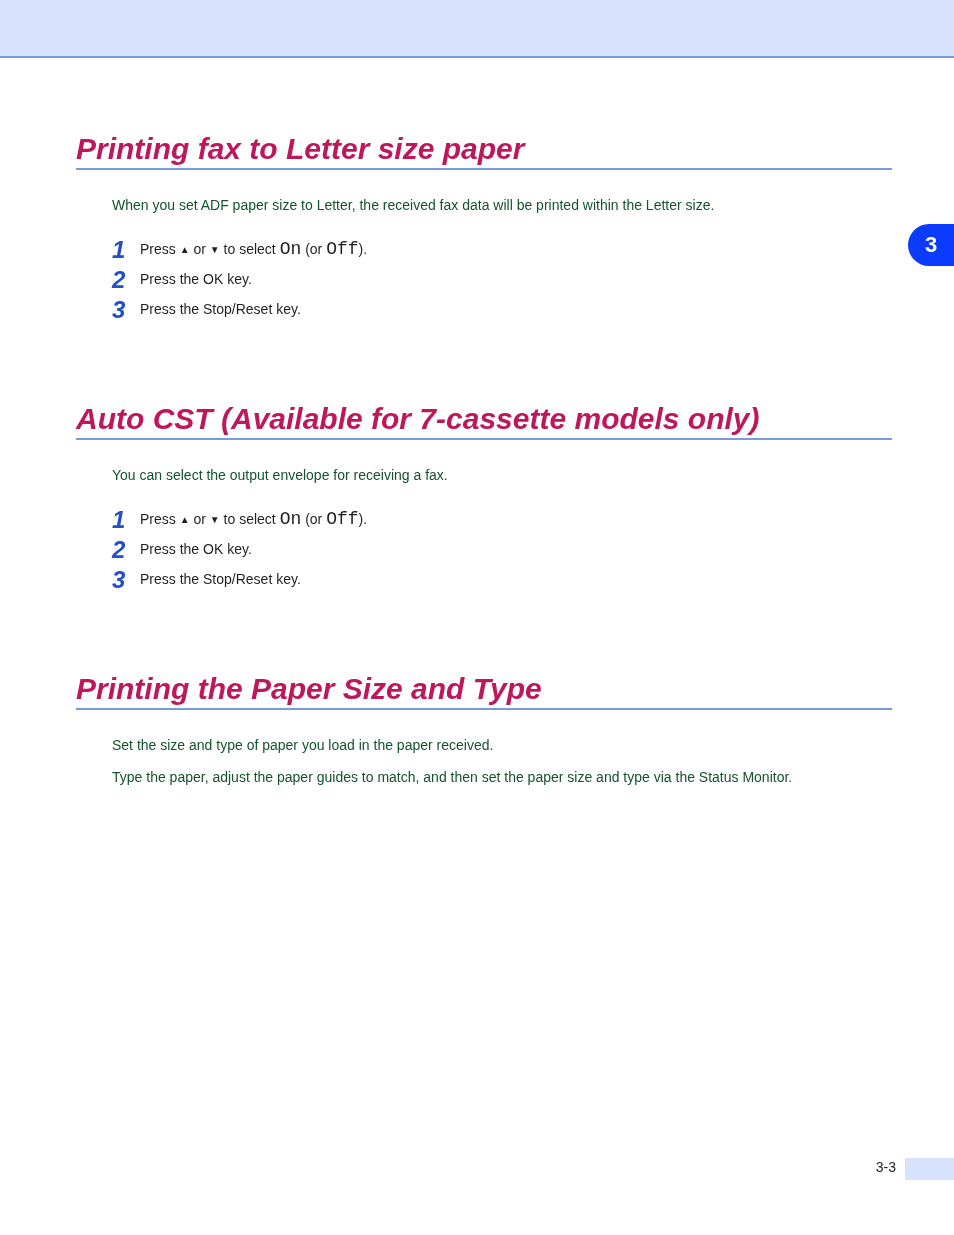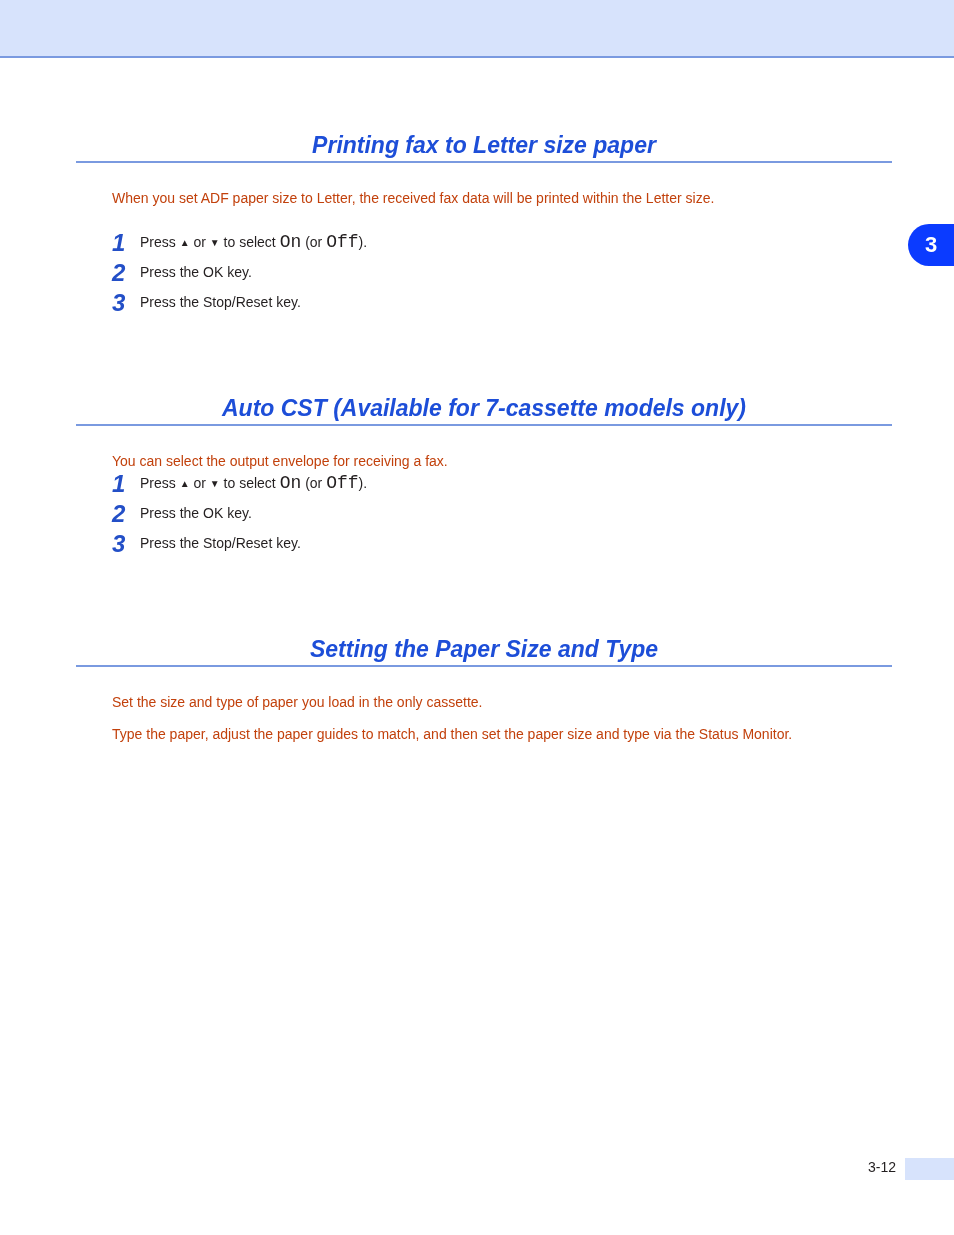--- a/index.html
+++ b/index.html
@@ -1,21 +1,21 @@
 <!DOCTYPE html>
 <html><head>
 <meta charset="utf-8">
 <style>
   * { box-sizing: border-box; margin: 0; padding: 0; }
   html, body { width: 954px; height: 1235px; background: #fff; font-family: Arial, Helvetica, sans-serif; color: #231f20; position: relative; }
   .header-bar { width: 100%; height: 58px; background: #d7e3fc; border-bottom: 2px solid #7a9ae0; }
   .content { position: absolute; left: 76px; top: 132px; width: 816px; }
-  .section-title { font-size: 23px; font-weight: 700; font-style: italic; color: #1d4ed8; margin-bottom: 2px; text-align: center; }
+  .section-title { font-size: 30px; font-weight: 700; font-style: italic; color: #be185d; margin-bottom: 2px; }
   .section-rule { width: 816px; height: 2px; background: #7a9ae0; margin-bottom: 24px; }
-  .body-line { font-size: 14px; line-height: 22px; color: #c2410c; margin-left: 36px; margin-right: 8px; }
+  .body-line { font-size: 14px; line-height: 22px; color: #14532d; margin-left: 36px; margin-right: 8px; }
   .step { margin-left: 36px; margin-bottom: 6px; display: flex; }
   .step-num { font-size: 24px; font-weight: 700; font-style: italic; color: #234fc7; width: 28px; flex-shrink: 0; line-height: 24px; }
   .step-text { font-size: 14px; line-height: 22px; }
   .mono { font-family: "Courier New", Courier, monospace; font-size: 18px; }
   .tri { font-family: Arial, sans-serif; font-size: 10px; position: relative; top: -1px; }
   .tab-badge { position: absolute; top: 224px; right: 0; width: 46px; height: 42px; background: #0b3bff; border-radius: 22px 0 0 22px; color: #fff; font-size: 22px; font-weight: 700; display: flex; align-items: center; justify-content: center; }
   .footer-strip { position: absolute; right: 0; top: 1158px; width: 49px; height: 22px; background: #d7e3fc; }
   .page-num { position: absolute; right: 58px; top: 1159px; font-size: 14px; color: #231f20; }
   .sec2 { margin-top: 80px; }
   .sec3 { margin-top: 80px; }
@@ -48,41 +48,41 @@
     </div>
     <div class="step">
       <div class="step-num">3</div>
       <div class="step-text">Press the Stop/Reset key.</div>
     </div>
   </div>
 
   <div class="sec2">
     <div class="section-title">Auto CST (Available for 7-cassette models only)</div>
     <div class="section-rule"></div>
-    <div class="body-line" style="">You can select the output envelope for receiving a fax.</div>
+    <div class="body-line" style="margin-bottom:22px;">You can select the output envelope for receiving a fax.</div>
 
     <div class="step">
       <div class="step-num">1</div>
       <div class="step-text">
         <span>Press </span><span class="tri">▲</span><span> or </span><span class="tri">▼</span><span> to select </span><span class="mono">On</span><span> (or </span><span class="mono">Off</span><span>).</span>
       </div>
     </div>
     <div class="step">
       <div class="step-num">2</div>
       <div class="step-text">Press the OK key.</div>
     </div>
     <div class="step">
       <div class="step-num">3</div>
       <div class="step-text">Press the Stop/Reset key.</div>
     </div>
   </div>
 
   <div class="sec3">
-    <div class="section-title">Setting the Paper Size and Type</div>
+    <div class="section-title">Printing the Paper Size and Type</div>
     <div class="section-rule"></div>
-    <div class="body-line" style="margin-bottom:10px;">Set the size and type of paper you load in the only cassette.</div>
+    <div class="body-line" style="margin-bottom:10px;">Set the size and type of paper you load in the paper received.</div>
     <div class="body-line">Type the paper,  adjust the paper guides to match, and then set the paper size and type via the Status Monitor.</div>
   </div>
 
 </div>
 
 <div class="footer-strip"></div>
-<div class="page-num">3-12</div>
+<div class="page-num">3-3</div>
 
 </body></html>

